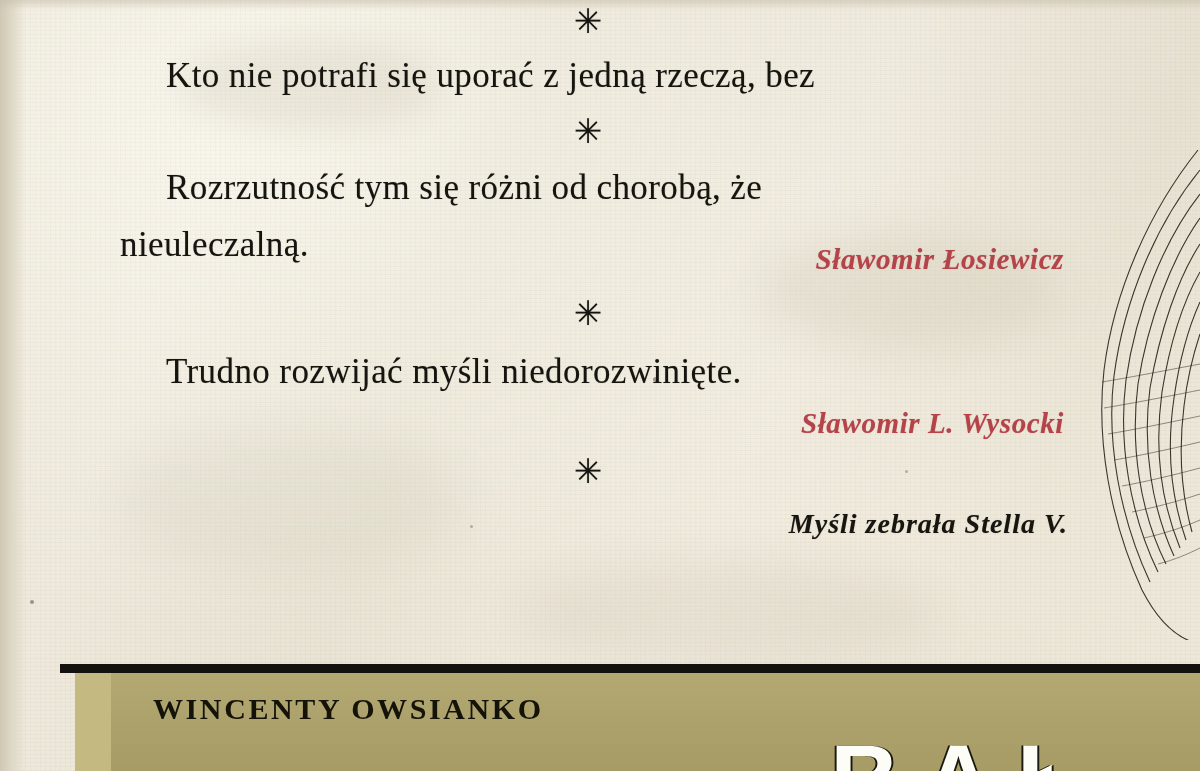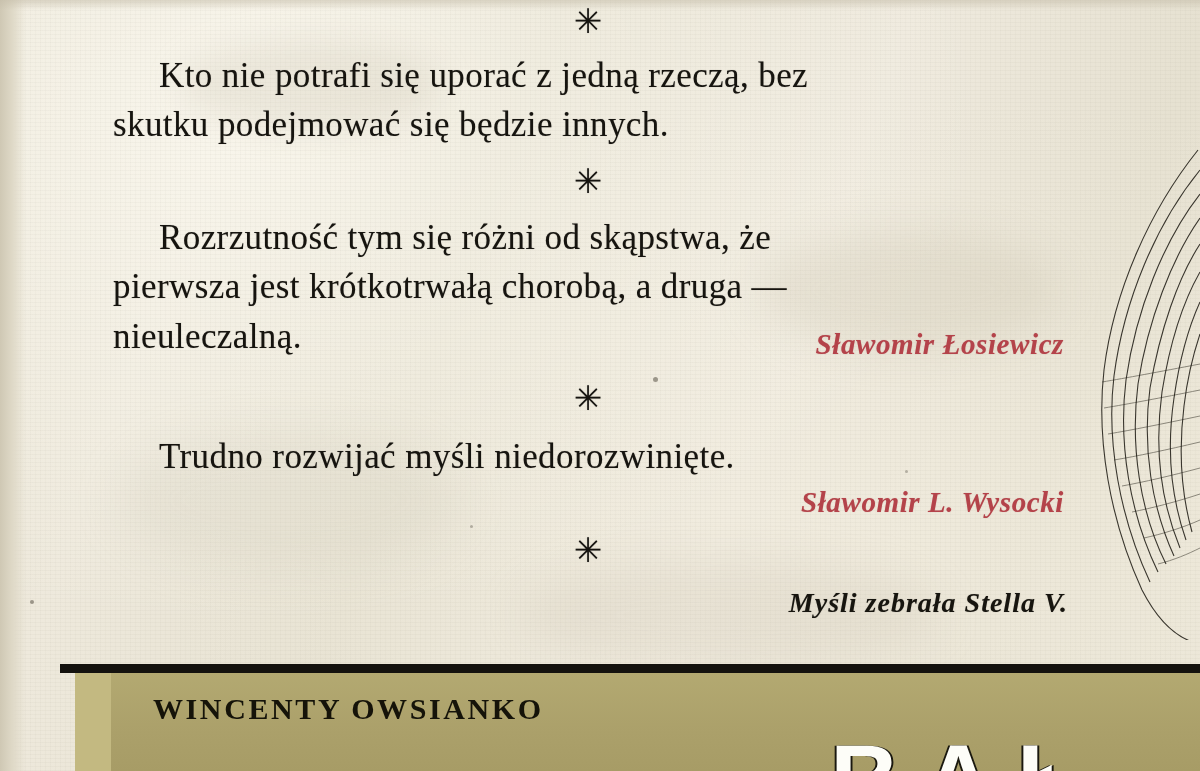--- a/index.html
+++ b/index.html
@@ -74,21 +74,21 @@
     text-shadow: 0 0 1px rgba(0,0,0,0.35);
   }
 
   .quote {
     color: #16140f;
     font-family: "Liberation Serif", serif;
     font-size: 35px;
     line-height: 1.27;
     text-indent: 46px;
     letter-spacing: 0.4px;
-    margin: 5px;
+    margin: 12px;
     text-shadow: 0 0 1px rgba(20,18,14,0.30);
     font-weight: 400;
   }
   .quote.noindent { text-indent: 0; }
 
   .attrib {
     text-align: right;
     color: #b4434a;
     font-family: "Liberation Serif", serif;
     font-style: italic;
@@ -228,28 +228,26 @@
       </g>
     </svg>
   </div>
 
   <div class="column">
 
     <div class="star" style="margin-top:4px;">✳</div>
 
     <div style="margin-top:16px;">
       <p class="quote">Kto nie potrafi się uporać z jedną rzeczą, bez</p>
-      <p class="quote noindent">skutku podejmować się będzie innych.</p>
     </div>
 
     <div class="star" style="margin-top:16px;">✳</div>
 
     <div style="margin-top:18px;">
-      <p class="quote">Rozrzutność tym się różni od skąpstwa, że</p>
-      <p class="quote noindent">pierwsza jest krótkotrwałą chorobą, a druga —</p>
+      <p class="quote">Rozrzutność tym się różni od chorobą, że</p>
       <p class="quote noindent">nieuleczalną.</p>
       <p class="attrib" style="margin-top:-36px;">Sławomir Łosiewicz</p>
     </div>
 
     <div class="star" style="margin-top:20px;">✳</div>
 
     <div style="margin-top:20px;">
       <p class="quote">Trudno rozwijać myśli niedorozwinięte.</p>
       <p class="attrib" style="margin-top:6px;">Sławomir L. Wysocki</p>
     </div>

